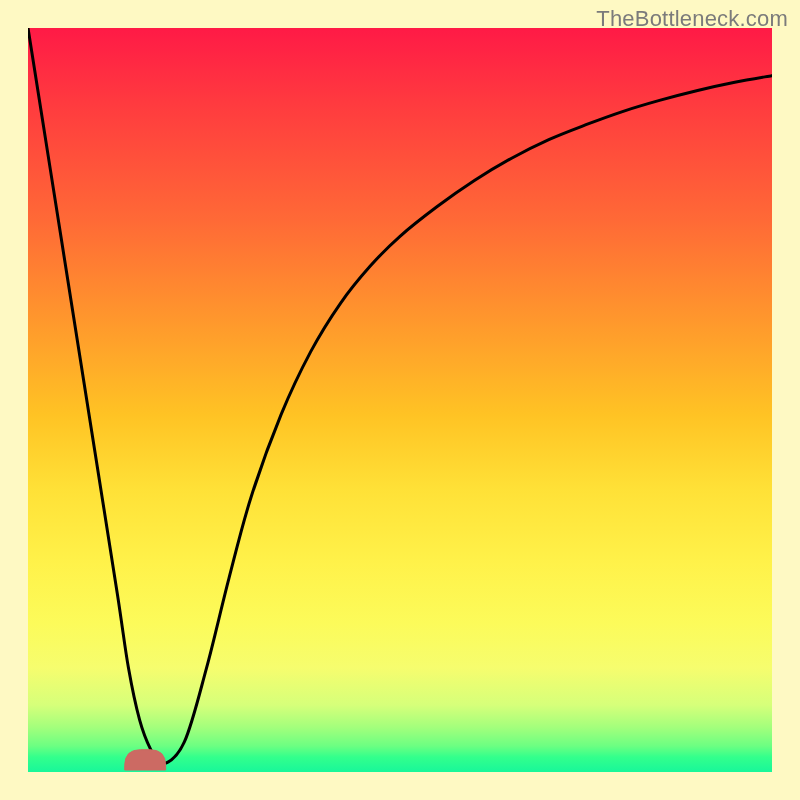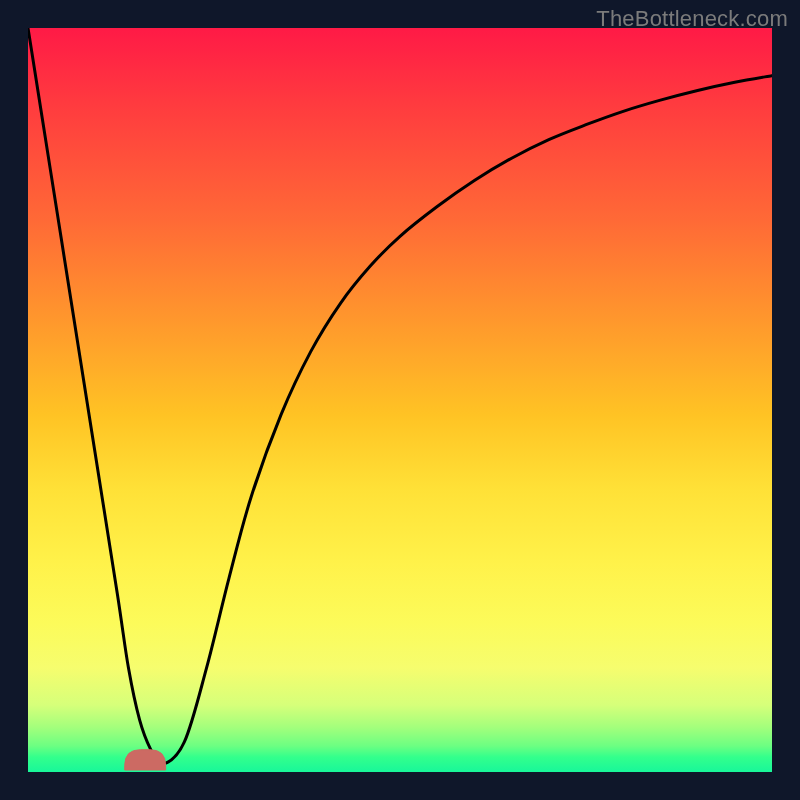--- a/index.html
+++ b/index.html
@@ -8,21 +8,21 @@
     width: 800px;
     height: 800px;
     background: #000;
     overflow: hidden;
     font-family: Arial, Helvetica, sans-serif;
   }
   .frame {
     position: absolute;
     left: 0; top: 0;
     width: 800px; height: 800px;
-    background: #0f172a;
+    background: #fef9c3;
   }
   .plot {
     position: absolute;
     left: 28px;
     top: 28px;
     width: 744px;
     height: 744px;
   }
   .gradient {
     position: absolute;

